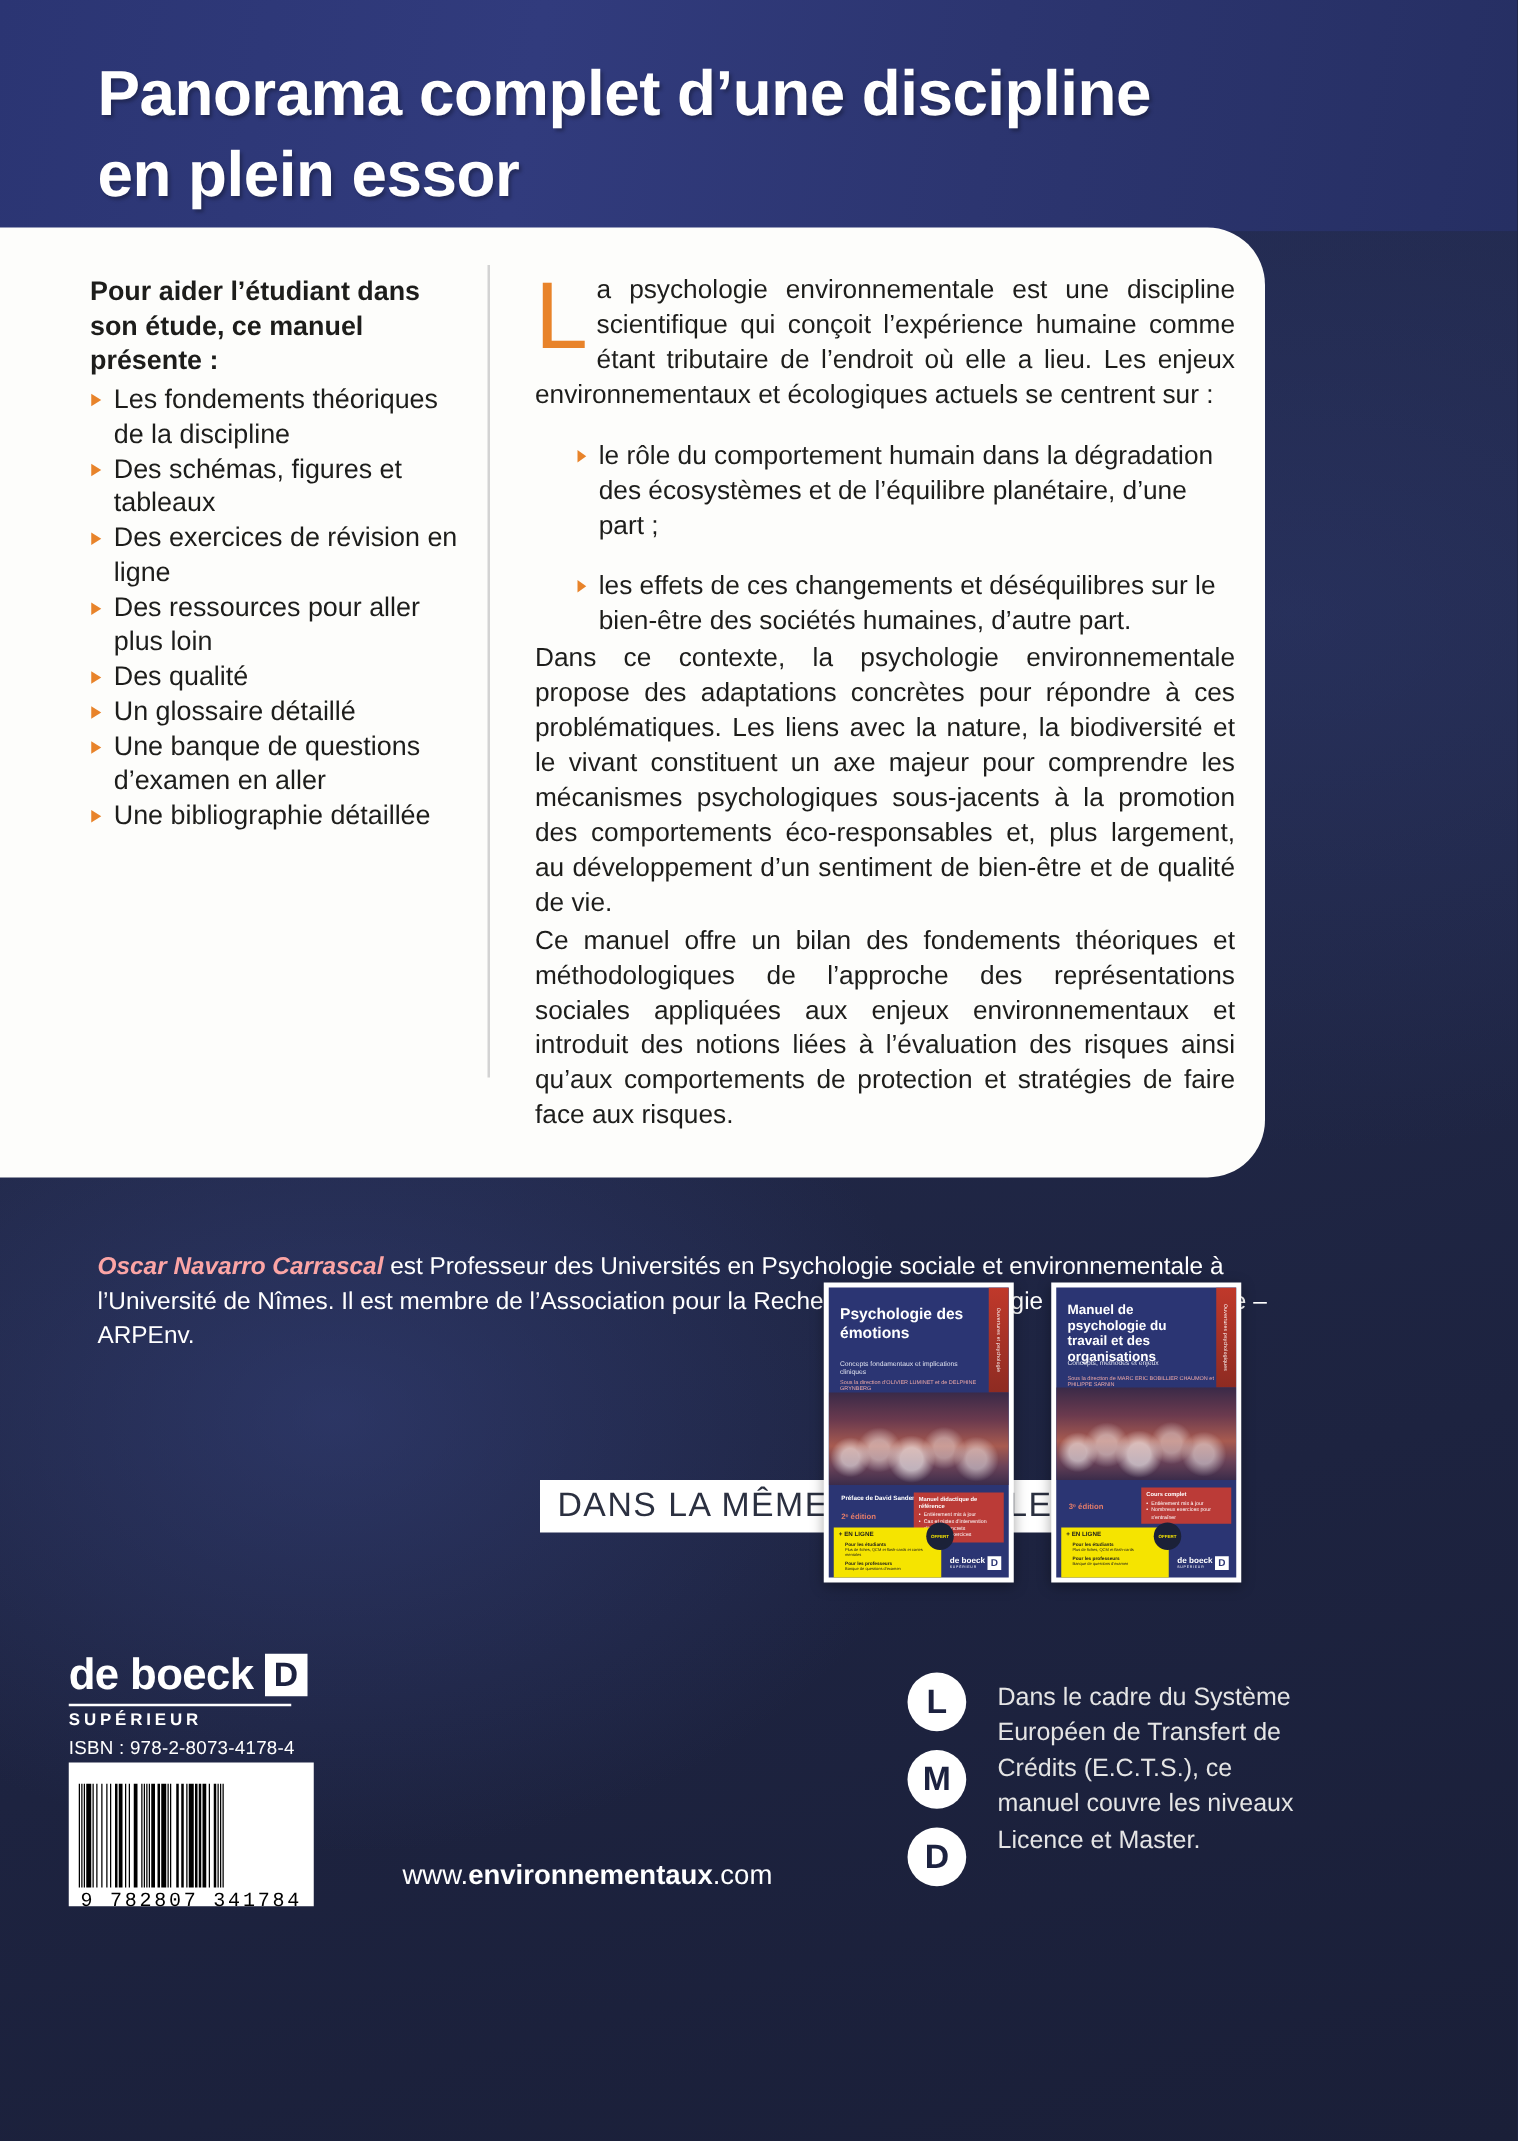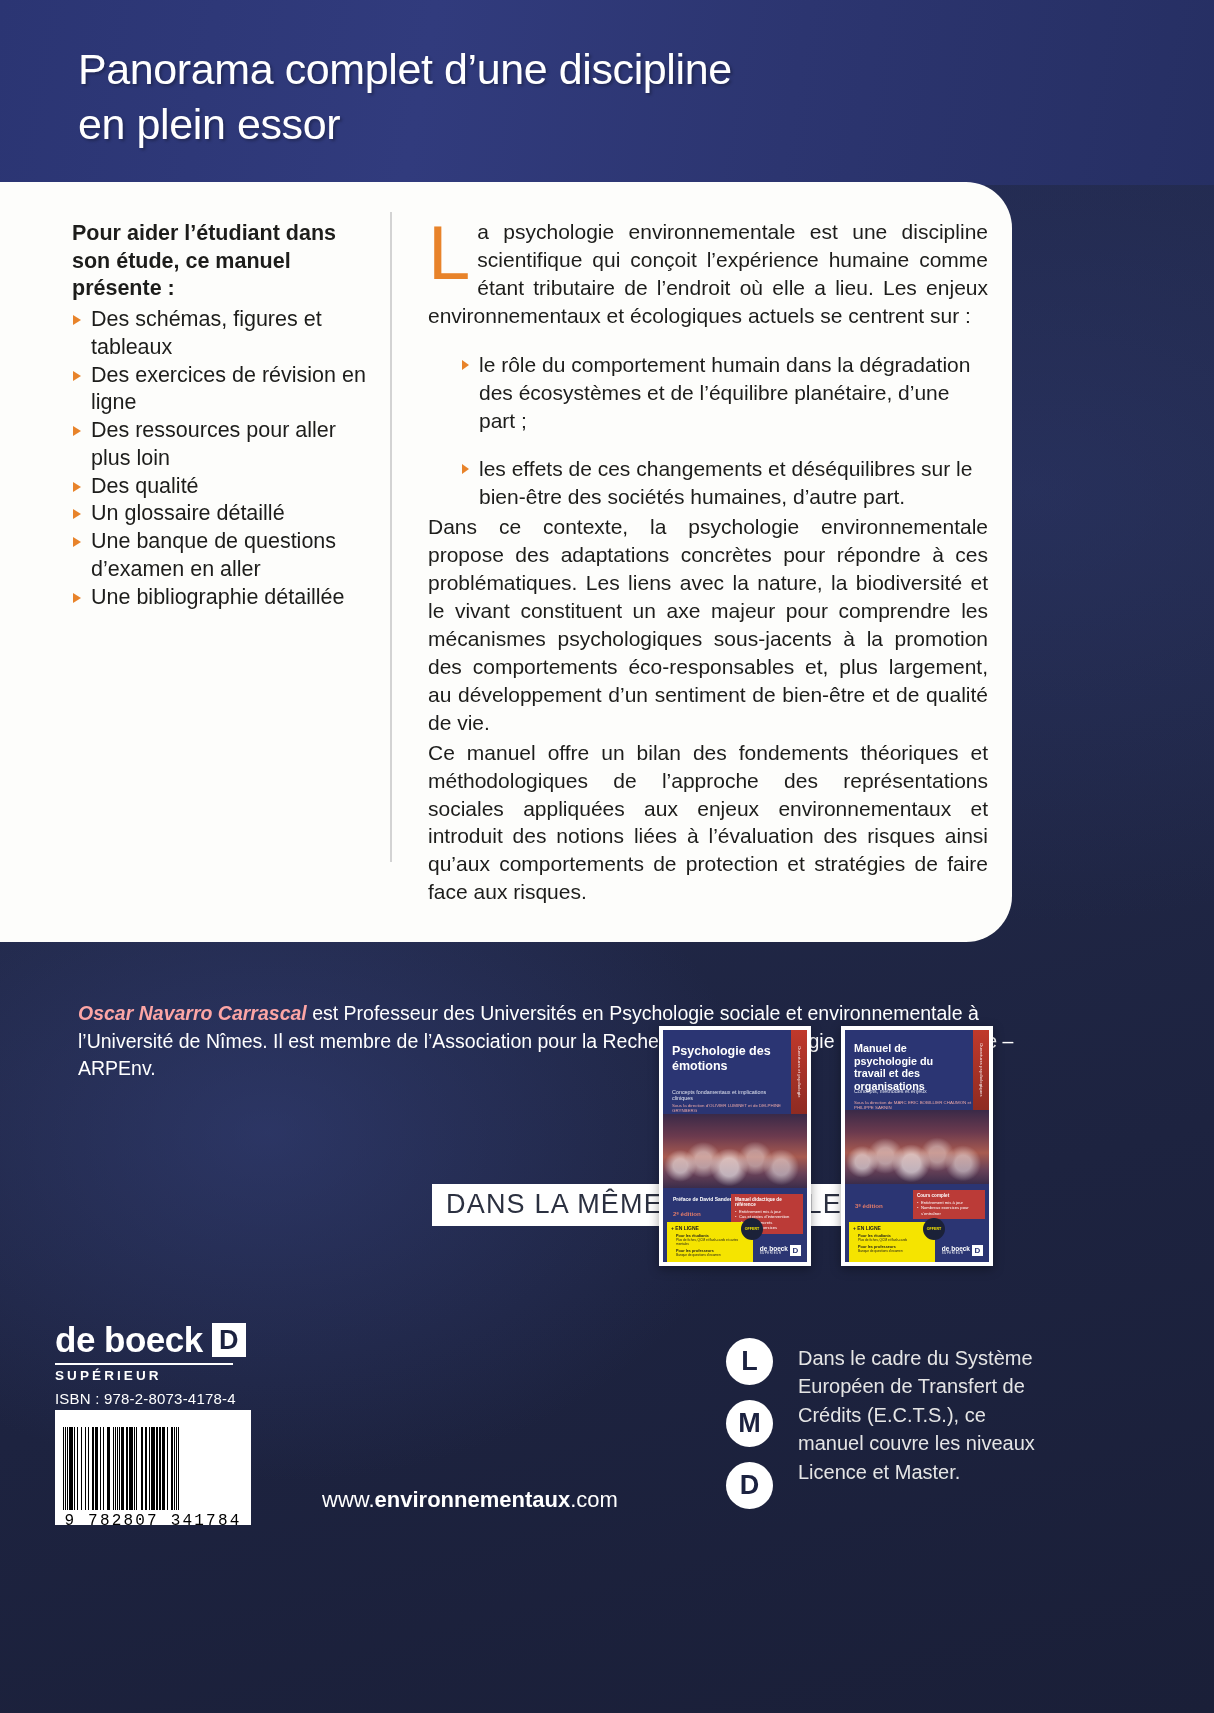--- a/index.html
+++ b/index.html
@@ -12,21 +12,21 @@
   }
 
   
   .header-band {
     position:absolute; left:0; top:0; width:1214px; height:185px;
     background:linear-gradient(100deg,#2b3573 0%,#313b7d 35%,#2c3570 65%,#262f63 100%);
   }
   .header-title {
     position:absolute; left:78px; top:42px; width:900px;
     color:#ffffff;
-    font-size:43px; font-weight:normal; line-height:1.28;
+    font-size:51px; font-weight:bold; line-height:1.28;
     letter-spacing:-0.4px;
     text-shadow:2px 2px 3px rgba(0,0,0,.28);
   }
 
   
   .mid-bg {
     position:absolute; left:0; top:185px; width:1214px; height:1528px;
     background:
       radial-gradient(ellipse 700px 500px at 22% 62%, rgba(60,74,140,.45) 0%, rgba(40,50,100,0) 70%),
       radial-gradient(ellipse 900px 600px at 85% 20%, rgba(48,60,118,.40) 0%, rgba(35,44,92,0) 72%),
@@ -293,20 +293,21 @@
     <div>en plein essor</div>
   </div>
 </div>
 
 <div class="white-panel">
   <div class="panel-inner">
 
     <div class="col-left">
       <div class="lead-bold">Pour aider l’étudiant dans son étude, ce manuel présente :</div>
       <ul class="arrow-list">
+        <li><span class="tri"></span><span>Les fondements théoriques de la discipline</span></li>
         <li><span class="tri"></span><span>Des schémas, figures et tableaux</span></li>
         <li><span class="tri"></span><span>Des exercices de révision en ligne</span></li>
         <li><span class="tri"></span><span>Des ressources pour aller plus loin</span></li>
         <li><span class="tri"></span><span>Des qualité</span></li>
         <li><span class="tri"></span><span>Un glossaire détaillé</span></li>
       </ul>
 
       <ul class="arrow-list">
         <li><span class="tri"></span><span>Une banque de questions d’examen en aller</span></li>
         <li><span class="tri"></span><span>Une bibliographie détaillée</span></li>

